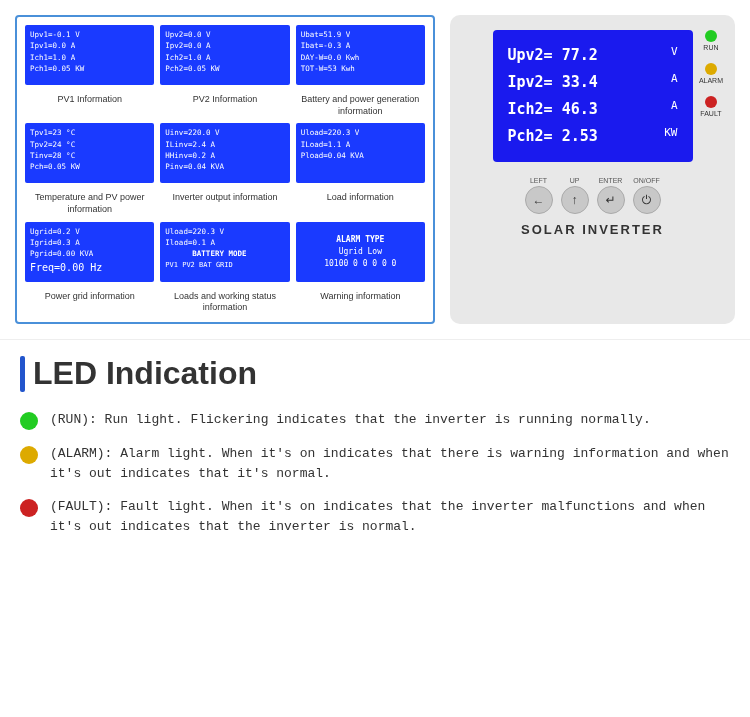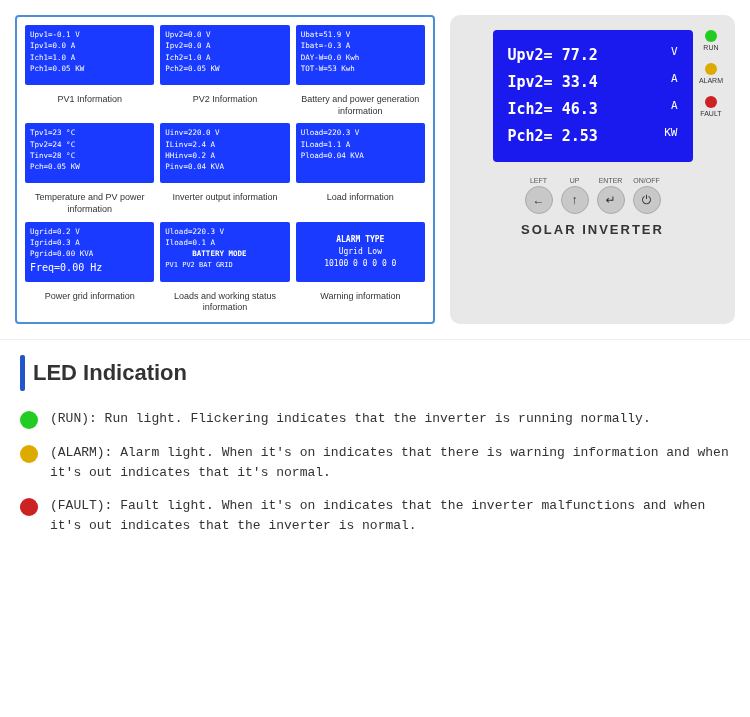--- a/index.html
+++ b/index.html
@@ -169,21 +169,21 @@
 
     .led-section-bar {
       width: 5px;
       height: 36px;
       background: #2255cc;
       border-radius: 2px;
       flex-shrink: 0;
     }
 
     .led-section-title {
-      font-size: 22px;
+      font-size: 32px;
       font-weight: bold;
       color: #333;
     }
 
     .led-item {
       display: flex;
       align-items: flex-start;
       gap: 12px;
       margin-bottom: 14px;
     }

